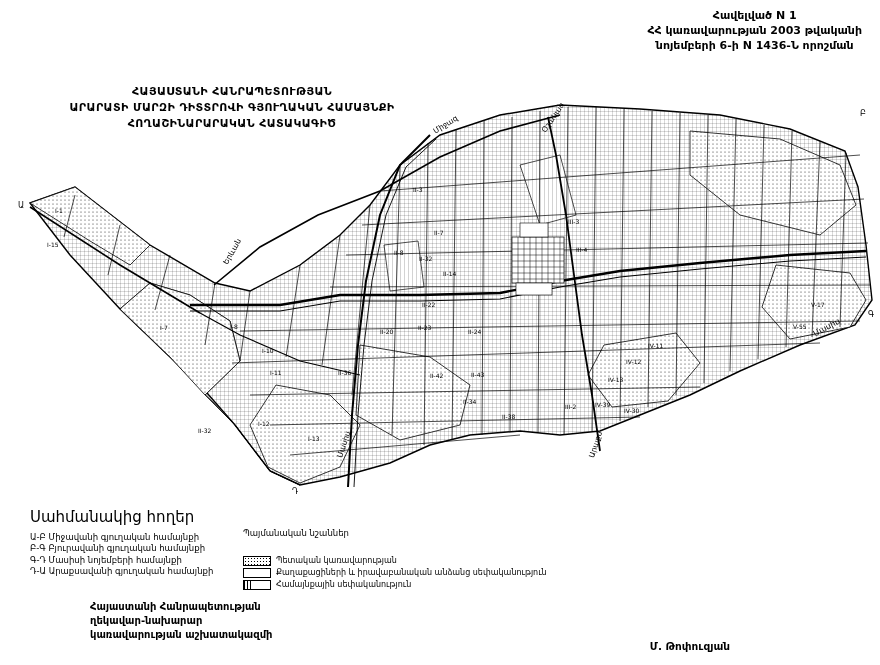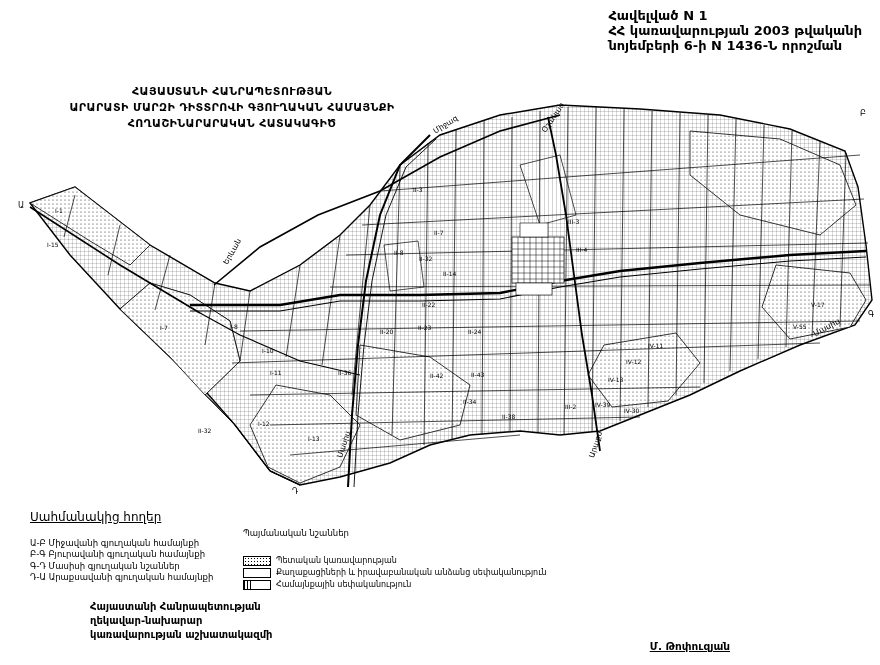--- a/index.html
+++ b/index.html
@@ -12,22 +12,22 @@
     height: 665px;
     position: relative;
     font-family: "DejaVu Sans", sans-serif;
     color: #000;
     overflow: hidden;
   }
   .hdr-right {
     position: absolute;
     top: 8px;
     right: 18px;
-    text-align: left;
-    font-size: 13px;
+    text-align: center;
+    font-size: 11px;
     font-weight: bold;
     line-height: 15px;
   }
   .hdr-right div { white-space: nowrap; }
 
   .title-block {
     position: absolute;
     top: 84px;
     left: 22px;
     width: 420px;
@@ -71,23 +71,22 @@
 
   
   .legend-left {
     position: absolute;
     left: 30px;
     top: 512px;
     font-size: 8.5px;
     line-height: 11.5px;
   }
   .legend-left .lg-title {
-    font-size: 12px;
-    margin-bottom: 14px;
-    text-decoration: underline;
+    font-size: 15px;
+    margin-bottom: 8px;
   }
   .legend-right {
     position: absolute;
     left: 243px;
     top: 528px;
     font-size: 8px;
     line-height: 11px;
   }
   .legend-right .lg-title {
     font-size: 8.5px;
@@ -127,21 +126,20 @@
     font-size: 10px;
     font-weight: bold;
     line-height: 14px;
   }
   .footer-right {
     position: absolute;
     right: 150px;
     top: 640px;
     font-size: 10.5px;
     font-weight: bold;
-    text-decoration: underline;
   }
 </style>
 </head>
 <body>
 
 <div class="hdr-right">
   <div>Հավելված N 1</div>
   <div>ՀՀ կառավարության 2003 թվականի</div>
   <div>նոյեմբերի 6-ի N 1436-Ն որոշման</div>
 </div>
@@ -307,21 +305,21 @@
     <span class="map-label" style="left:595px; top:306px;">IV-39</span>
     <span class="map-label" style="left:811px; top:206px;">V-17</span>
     <span class="map-label" style="left:793px; top:228px;">V-55</span>
   </div>
 </div>
 
 <div class="legend-left">
   <div class="lg-title">Սահմանակից հողեր</div>
   <div>Ա-Բ Միջավանի գյուղական համայնքի</div>
   <div>Բ-Գ Բյուրավանի գյուղական համայնքի</div>
-  <div>Գ-Դ Մասիսի գյուղական նշաններ</div>
+  <div>Գ-Դ Մասիսի նոյեմբերի համայնքի</div>
   <div>Դ-Ա Արաքսավանի գյուղական համայնքի</div>
 </div>
 
 <div class="legend-right">
   <div class="lg-title">Պայմանական նշաններ</div>
   <div class="lg-row">
     <span class="swatch sw-dots"></span>
     <span>Պետական կառավարության</span>
   </div>
   <div class="lg-row">

